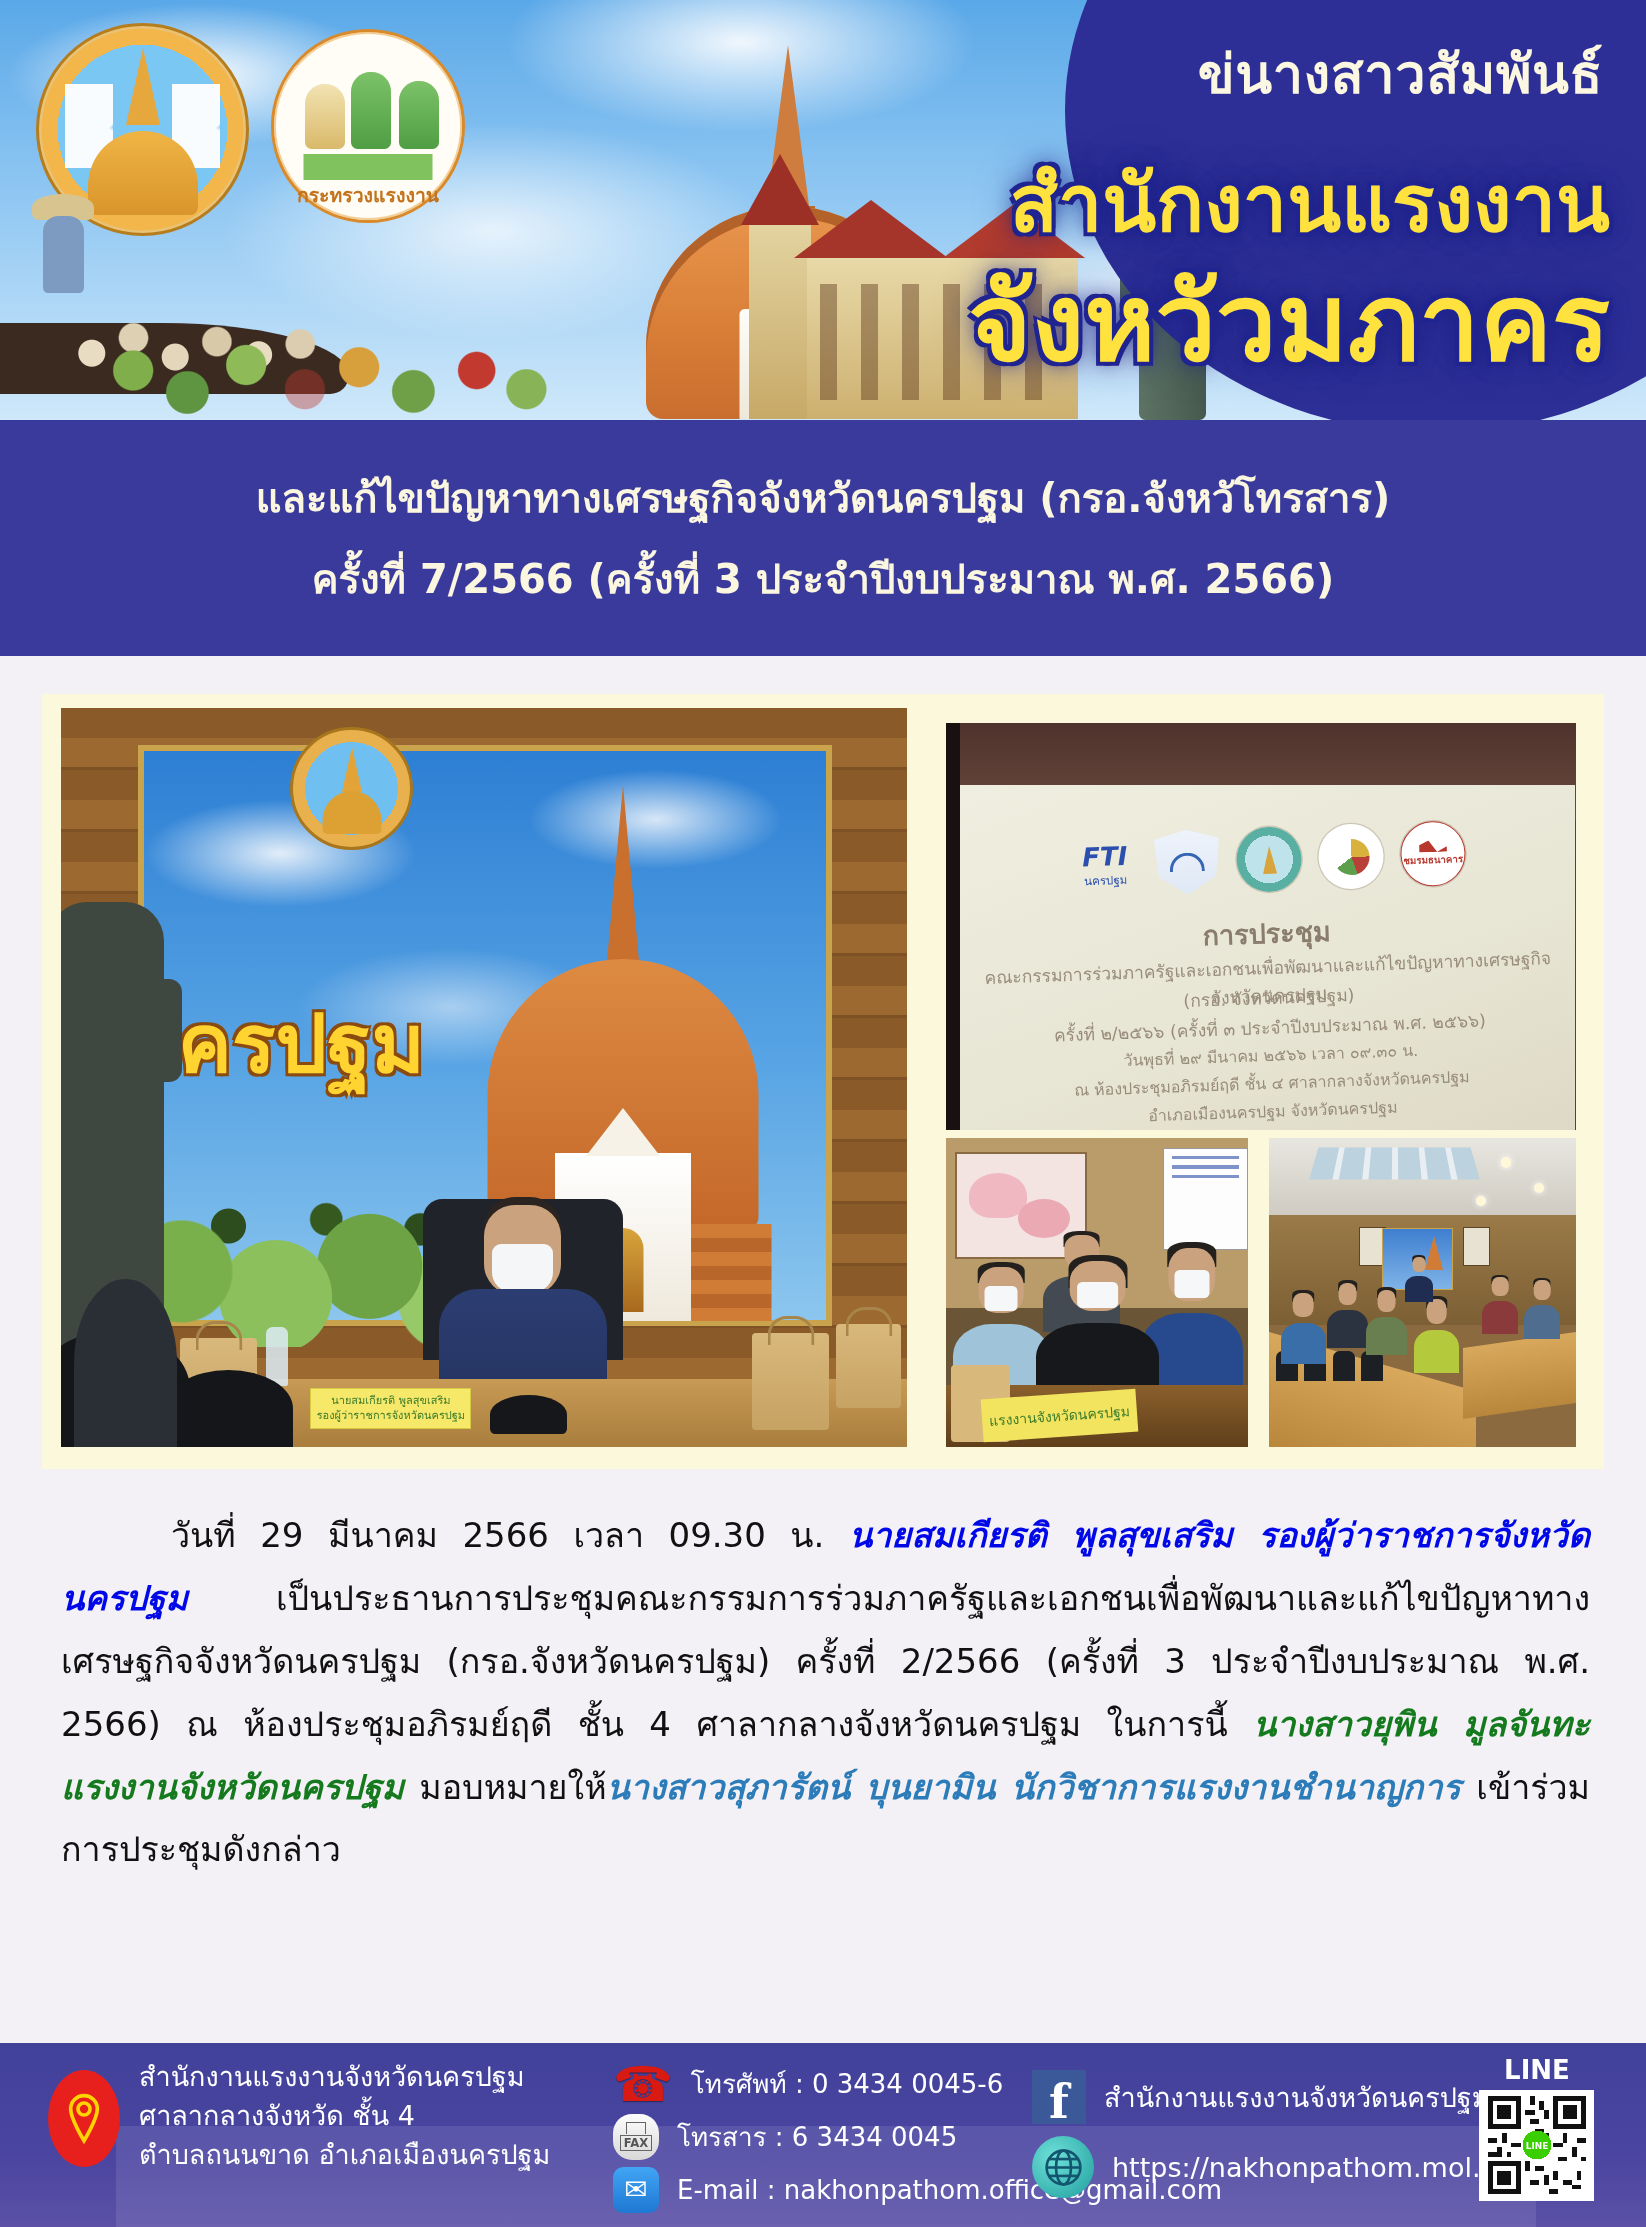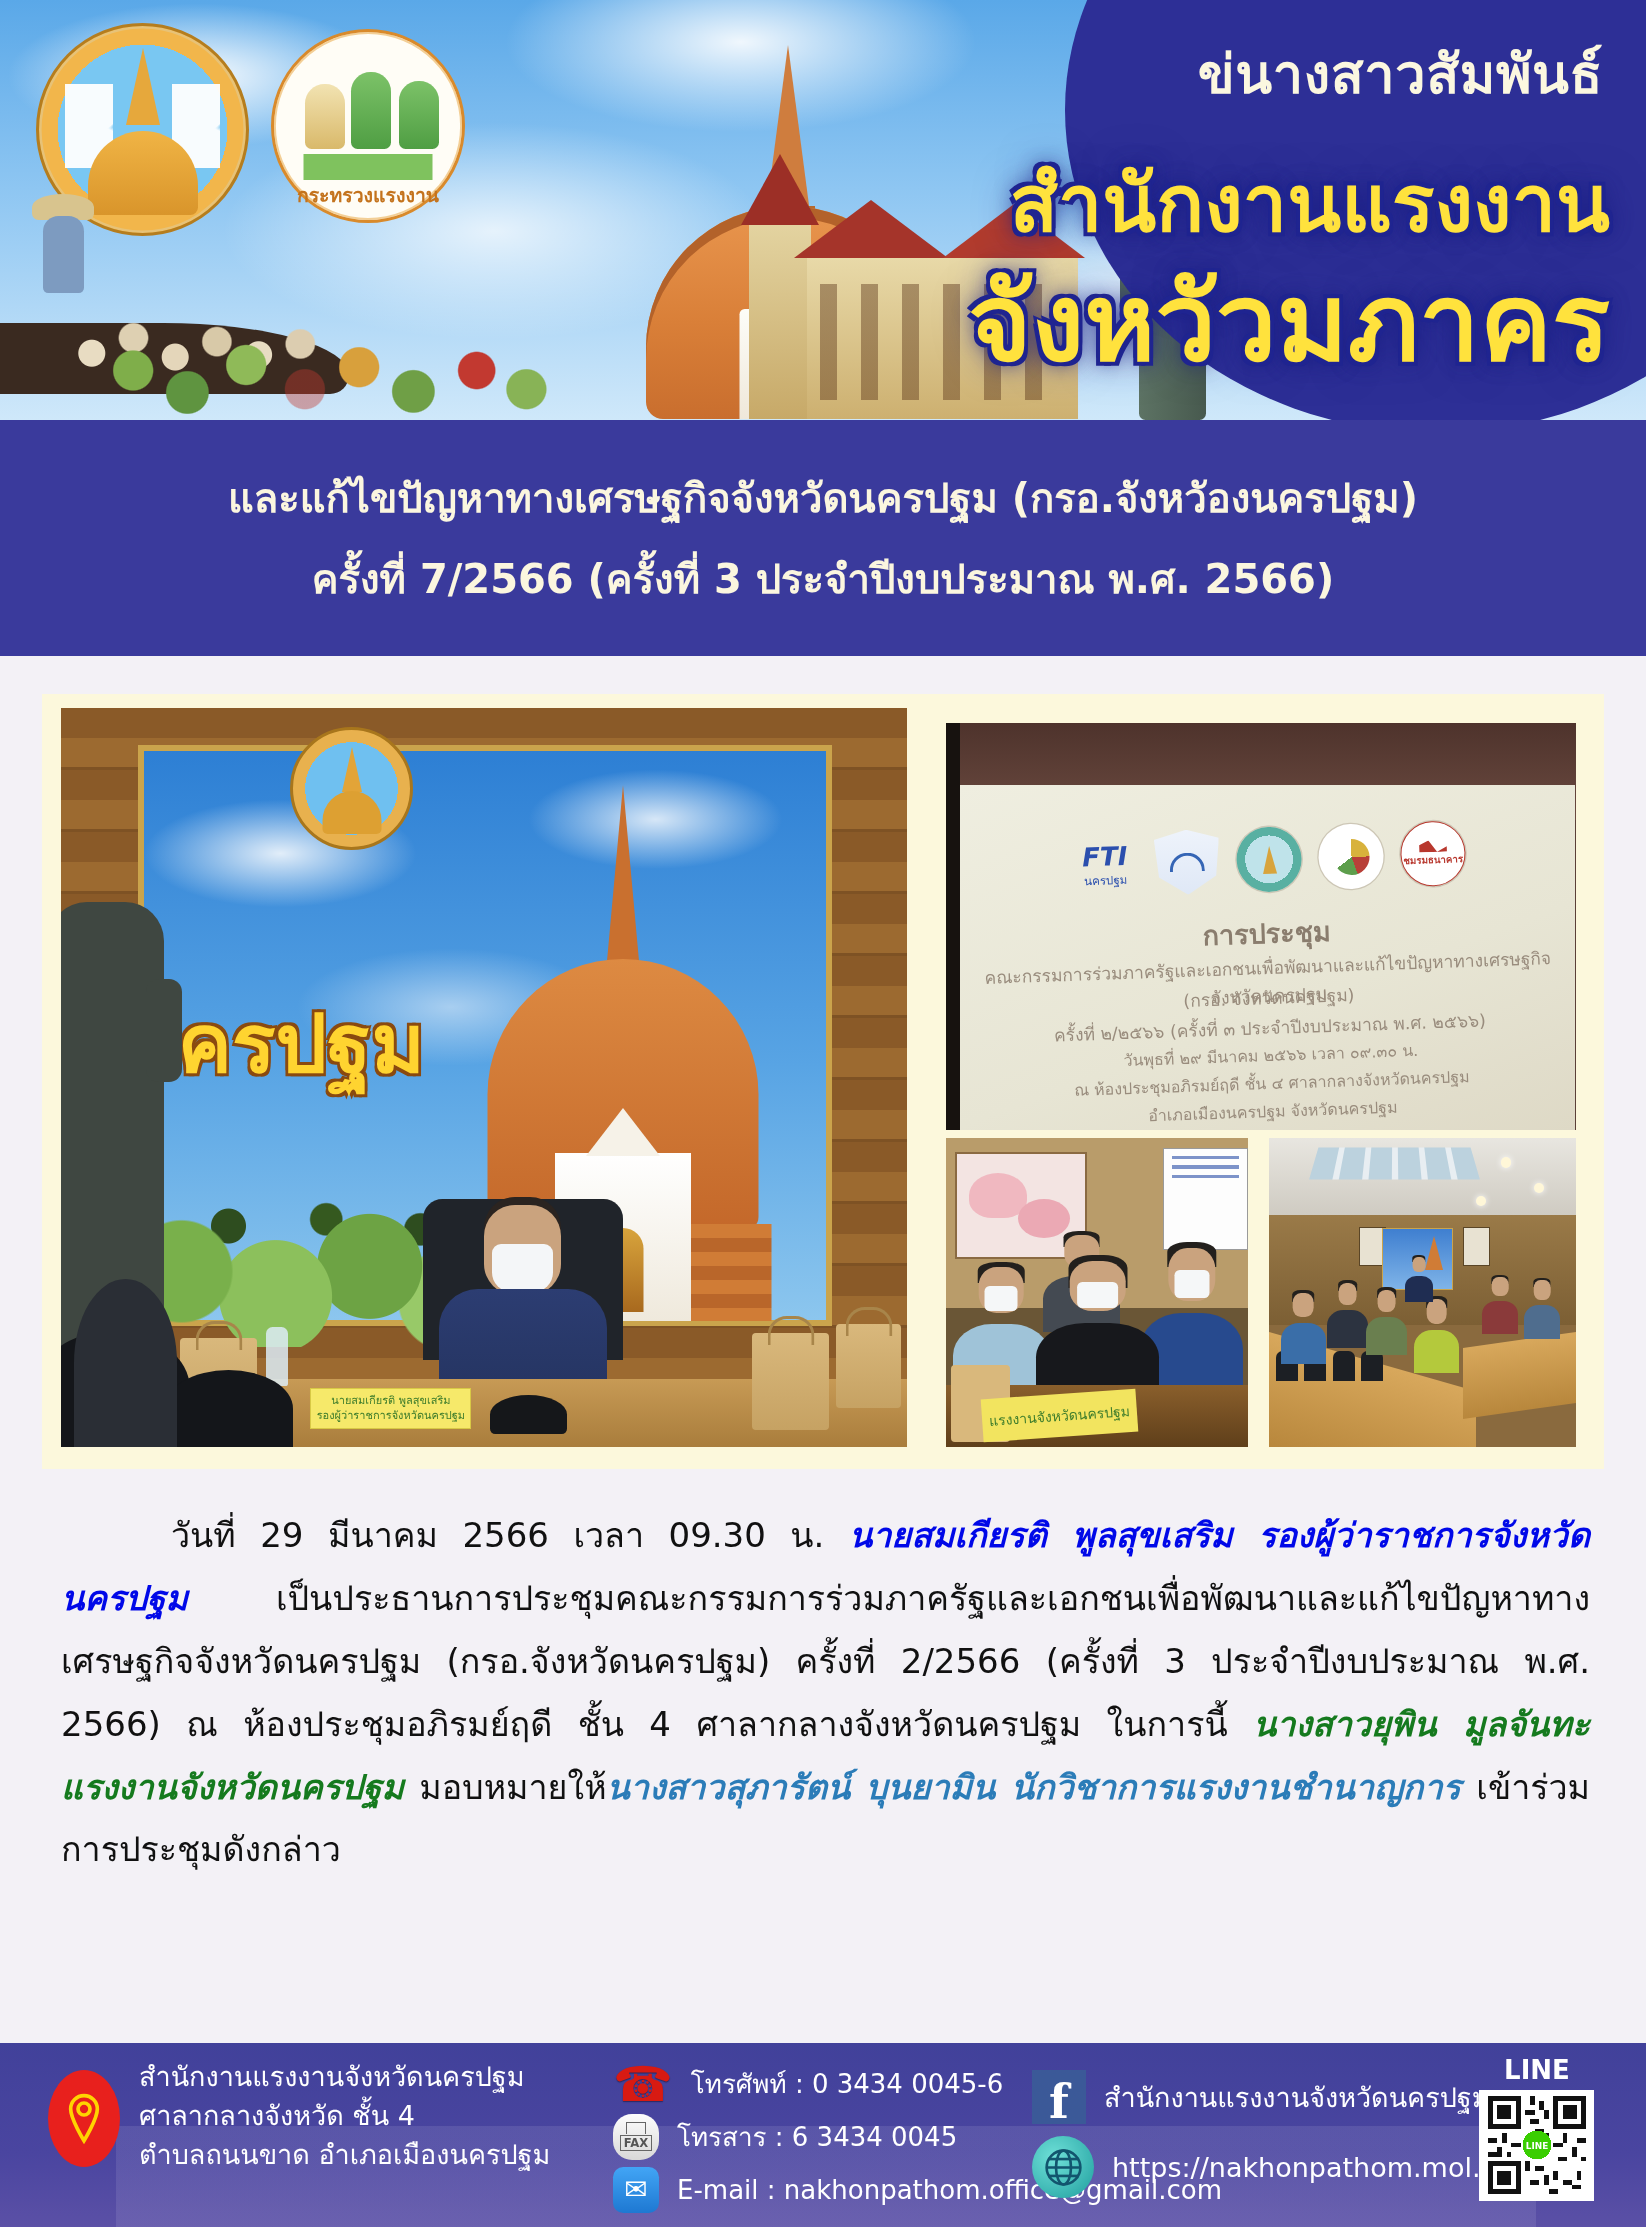--- a/index.html
+++ b/index.html
@@ -329,21 +329,21 @@
     <div class="fruit-pile"></div>
 
     <div class="news-bubble"></div>
     <div class="news-badge">ข่นางสาวสัมพันธ์</div>
 
     <div class="org-title l1">สำนักงานแรงงาน</div>
     <div class="org-title l2">จังหวัวมภาคร</div>
   </div>
 
   <div class="title-banner">
-    <div class="bl">และแก้ไขปัญหาทางเศรษฐกิจจังหวัดนครปฐม (กรอ.จังหวัองนครปฐม)</div>
+    <div class="bl">และแก้ไขปัญหาทางเศรษฐกิจจังหวัดนครปฐม (กรอ.จังหวัโทรสาร)</div>
     <div class="bl">ครั้งที่ 7/2566 (ครั้งที่ 3 ประจำปีงบประมาณ พ.ศ. 2566)</div>
   </div>
 
   <div class="collage">
 
     <div class="photo photo-main">
       <div class="pm-mural"></div>
       <div class="pm-seal"></div>
       <div class="pm-stupa">
         <div class="sp"></div>

